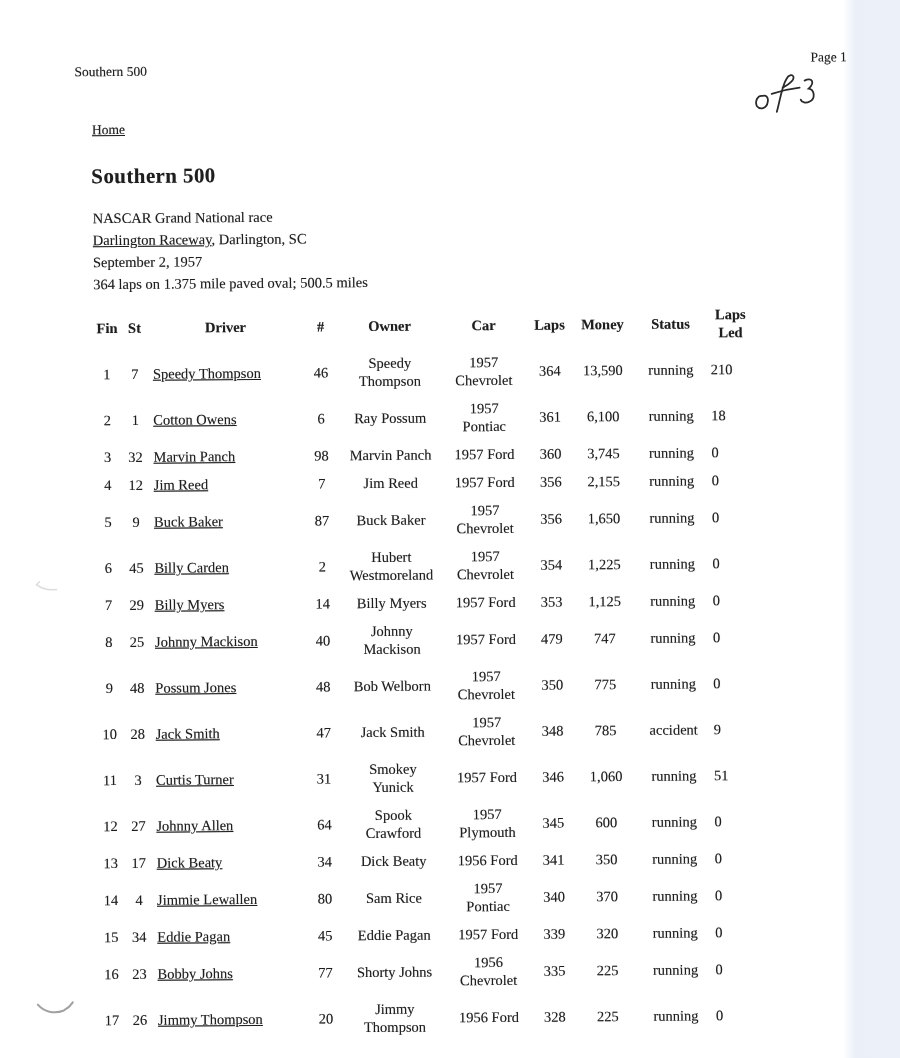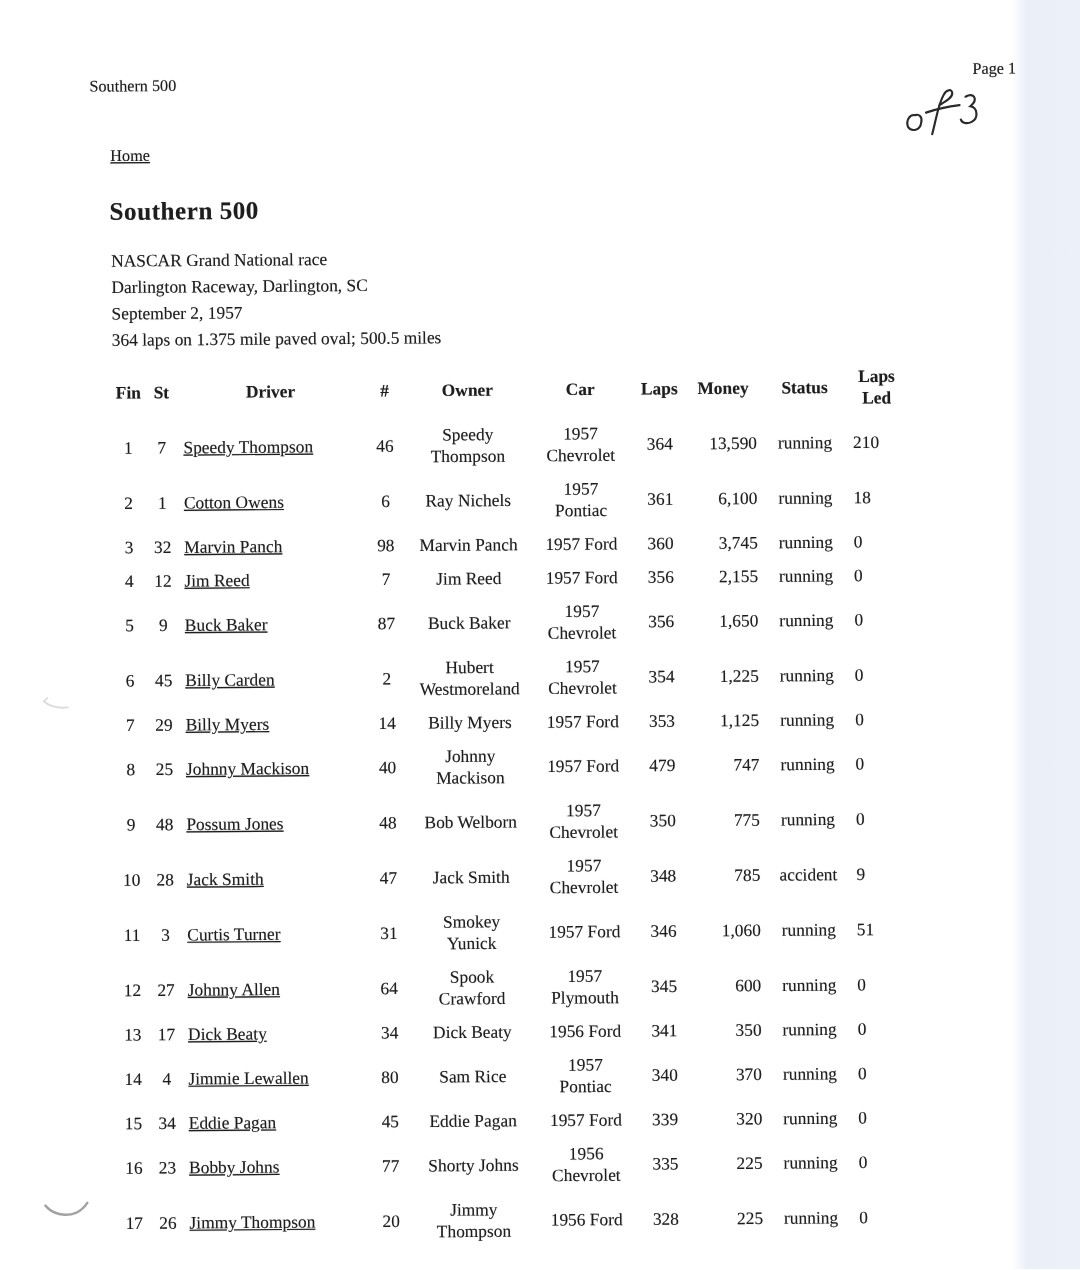--- a/index.html
+++ b/index.html
@@ -70,20 +70,21 @@
   }
   .race-info {
     position: absolute;
     left: 95px;
     top: 207px;
     font-size: 14.5px;
     line-height: 22px;
   }
   .race-info .track-link {
     color: #1e1e1e;
+    text-decoration: underline;
     cursor: pointer;
   }
   table.results {
     position: absolute;
     left: 95px;
     top: 305px;
     width: 660px;
     border-collapse: collapse;
     table-layout: fixed;
     font-size: 14.5px;
@@ -91,21 +92,21 @@
   }
   table.results th,
   table.results td {
     border: none;
     padding: 5px 3px;
     vertical-align: middle;
     white-space: pre-line;
     overflow: hidden;
   }
   table.results th { font-weight: bold; text-align: center; }
-  th.h-money, td.c-money { text-align: right; padding-right: 5px; }
+  th.h-money, td.c-money { text-align: center; padding-right: 5px; }
   td.c-fin, td.c-st, td.c-num, td.c-owner, td.c-car,
   td.c-laps, td.c-status { text-align: center; }
   td.c-driver { text-align: left; padding-left: 10px; }
   td.c-led { padding-right: 9px; }
   th.h-led { text-align: center; }
   .driver-link {
     color: #1e1e1e;
     text-decoration: underline;
     cursor: pointer;
   }
@@ -186,21 +187,21 @@
         <td class="c-laps">364</td>
         <td class="c-money">13,590</td>
         <td class="c-status">running</td>
         <td class="c-led">210</td>
       </tr>
           <tr>
         <td class="c-fin">2</td>
         <td class="c-st">1</td>
         <td class="c-driver"><a class="driver-link">Cotton Owens</a></td>
         <td class="c-num">6</td>
-        <td class="c-owner">Ray Nichels</td>
+        <td class="c-owner">Ray Possum</td>
         <td class="c-car">1957
 Pontiac</td>
         <td class="c-laps">361</td>
         <td class="c-money">6,100</td>
         <td class="c-status">running</td>
         <td class="c-led">18</td>
       </tr>
           <tr>
         <td class="c-fin">3</td>
         <td class="c-st">32</td>

